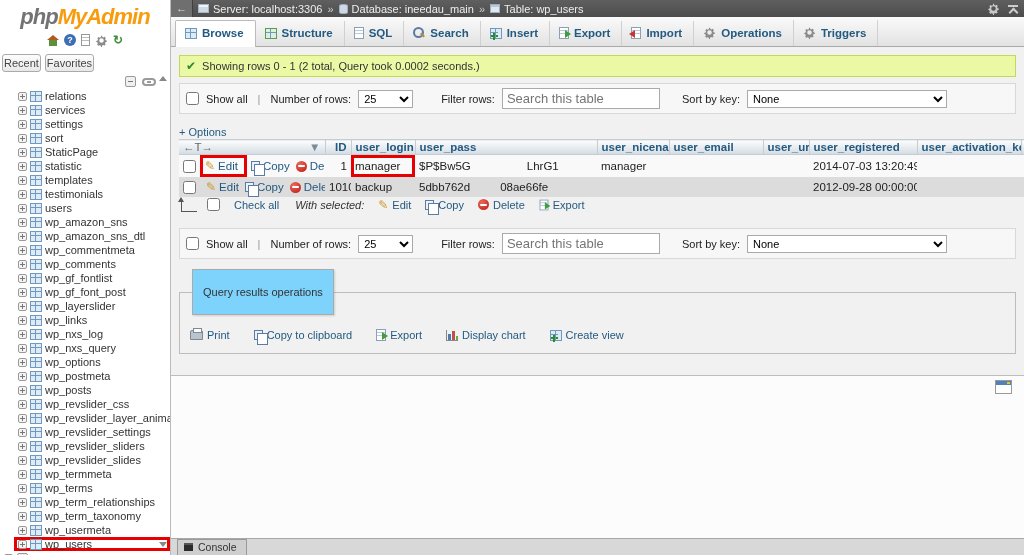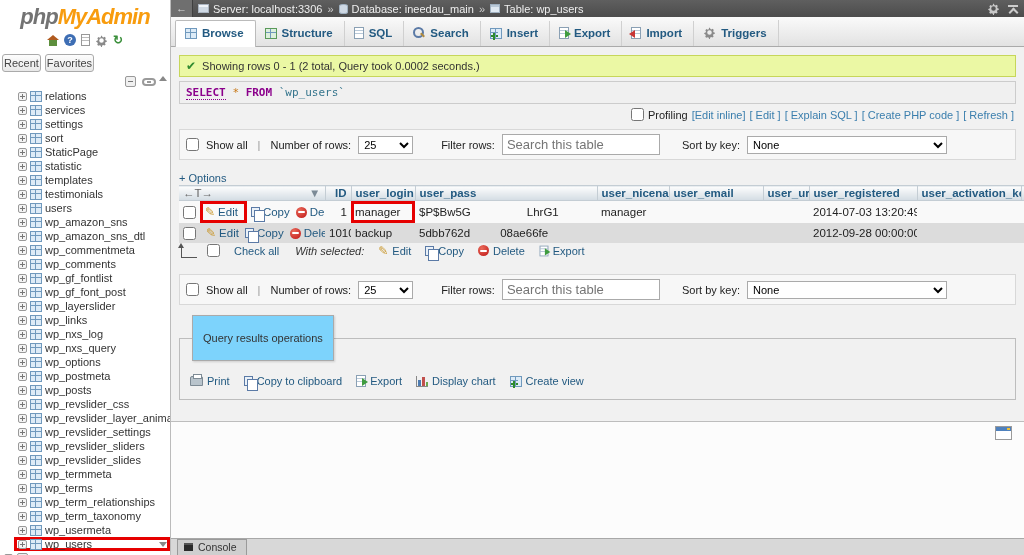--- a/index.html
+++ b/index.html
@@ -113,21 +113,21 @@
   .pass-b2 { margin-left:30px; }
 
   .withsel { margin-top:0; display:flex; align-items:center; gap:10px; padding-left:2px; }
   .corner { display:inline-block; width:16px; height:11px; border-left:1px solid #555; border-bottom:1px solid #555; position:relative; margin-top:4px; }
   .corner::before { content:""; position:absolute; left:-4px; top:-4px; border-left:3.5px solid transparent; border-right:3.5px solid transparent; border-bottom:5px solid #555; }
   .withsel .wlabel { font-style:italic; color:#333; margin-left:6px; }
   .withsel a { display:inline-flex; align-items:center; gap:4px; margin-left:4px; }
 
   fieldset.qops { margin-top:10px; border:1px solid #bdbdbd; padding:10px 8px 12px 8px; }
   fieldset.qops legend { border:1px solid #aaa; background:#7dd3fc; padding:16px 10px; font-weight:normal; color:#333; margin-left:4px; box-shadow:1px 1px 2px rgba(0,0,0,.15); }
-  .qops-links { display:flex; align-items:center; gap:14px; padding:4px 2px 0 2px; }
+  .qops-links { display:flex; align-items:center; gap:24px; padding:4px 2px 0 2px; }
   .qops-links a { display:inline-flex; align-items:center; gap:4px; }
   .i-print { display:inline-block; width:13px; height:10px; background:#b9c4cc; border:1px solid #7d8a94; border-radius:2px 2px 0 0; position:relative; }
   .i-print::before { content:""; position:absolute; left:2px; top:-3px; width:7px; height:3px; background:#fff; border:1px solid #7d8a94; }
   .i-chart { display:inline-block; width:12px; height:11px; border-left:1px solid #888; border-bottom:1px solid #888;
     background: linear-gradient(#4c7bb0,#4c7bb0) 1px 100%/3px 6px no-repeat,
                 linear-gradient(#c0504d,#c0504d) 5px 100%/3px 9px no-repeat,
                 linear-gradient(#6aa84f,#6aa84f) 9px 100%/3px 4px no-repeat; }
 
   .white-fill { flex:1 1 auto; margin:21px -8px 0 -8px; border-top:1px solid #bdbdbd; background:#fcfcfc; position:relative; }
   .i-window { position:absolute; right:12px; top:4px; width:17px; height:14px; background:#fff; border:1px solid #9a9a9a; box-shadow:inset 0 4px 0 #4f81bd; }
@@ -426,47 +426,38 @@
     <span class="tab">
         <span class="i-page">
           <span class="tri-r"></span>
         </span>
         <span>Import</span>
       </span>
     <span class="tab">
         <svg class="gear-svg" viewBox="0 0 16 16">
           <path fill-rule="evenodd" d="M14.5 9.5l-1.7.6a5 5 0 0 1-.5 1.2l.8 1.6-1.4 1.4-1.6-.8a5 5 0 0 1-1.2.5L8.5 16h-1l-.6-1.7a5 5 0 0 1-1.2-.5l-1.6.8-1.4-1.4.8-1.6a5 5 0 0 1-.5-1.2L1.5 9.5v-1l1.7-.6a5 5 0 0 1 .5-1.2l-.8-1.6 1.4-1.4 1.6.8a5 5 0 0 1 1.2-.5L7.5 2h1l.6 1.7a5 5 0 0 1 1.2.5l1.6-.8 1.4 1.4-.8 1.6a5 5 0 0 1 .5 1.2l1.7.6zM8 5.2A2.8 2.8 0 1 0 8 10.8 2.8 2.8 0 0 0 8 5.2z"></path>
         </svg>
+        <span>Operations</span>
+      </span>
+    <span class="tab">
+        <svg class="gear-svg" viewBox="0 0 16 16">
+          <path fill-rule="evenodd" d="M14.5 9.5l-1.7.6a5 5 0 0 1-.5 1.2l.8 1.6-1.4 1.4-1.6-.8a5 5 0 0 1-1.2.5L8.5 16h-1l-.6-1.7a5 5 0 0 1-1.2-.5l-1.6.8-1.4-1.4.8-1.6a5 5 0 0 1-.5-1.2L1.5 9.5v-1l1.7-.6a5 5 0 0 1 .5-1.2l-.8-1.6 1.4-1.4 1.6.8a5 5 0 0 1 1.2-.5L7.5 2h1l.6 1.7a5 5 0 0 1 1.2.5l1.6-.8 1.4 1.4-.8 1.6a5 5 0 0 1 .5 1.2l1.7.6zM8 5.2A2.8 2.8 0 1 0 8 10.8 2.8 2.8 0 0 0 8 5.2z"></path>
+        </svg>
         <span>Triggers</span>
       </span>
   </nav>
 
   <div class="content">
 
     <div class="success">
       <span class="check">✔</span>
       <span>Showing rows 0 - 1 (2 total, Query took 0.0002 seconds.)</span>
     </div>
 
-    <div class="sqlbox">
-      <span class="sql-kw lnk">SELECT</span>
-      <span class="sql-star">*</span>
-      <span class="sql-kw">FROM</span>
-      <span class="sql-tbl">`wp_users`</span>
-    </div>
-
-    <div class="profiling">
-      <input type="checkbox" style="">
-      <span>Profiling</span>
-      <a>[Edit inline]</a>
-      <a>[ Edit ]</a>
-      <a>[ Explain SQL ]</a>
-      <a>[ Create PHP code ]</a>
-      <a>[ Refresh ]</a>
-    </div>
+
 
     <div class="filterbar">
       <input type="checkbox" style="">
       <span>Show all</span>
       <span class="vsep">|</span>
       <span>Number of rows:</span>
       <select class="sel-rows"><option>25</option></select>
       <span style="width:14px"></span>
       <span>Filter rows:</span>
       <input type="text" placeholder="Search this table" style="">

